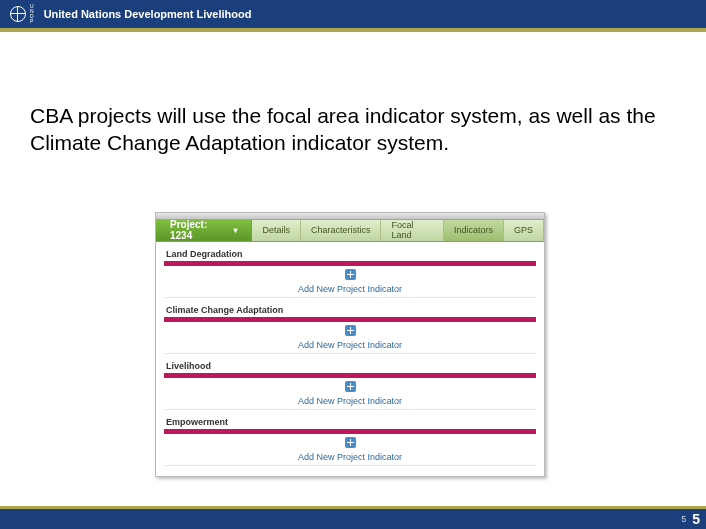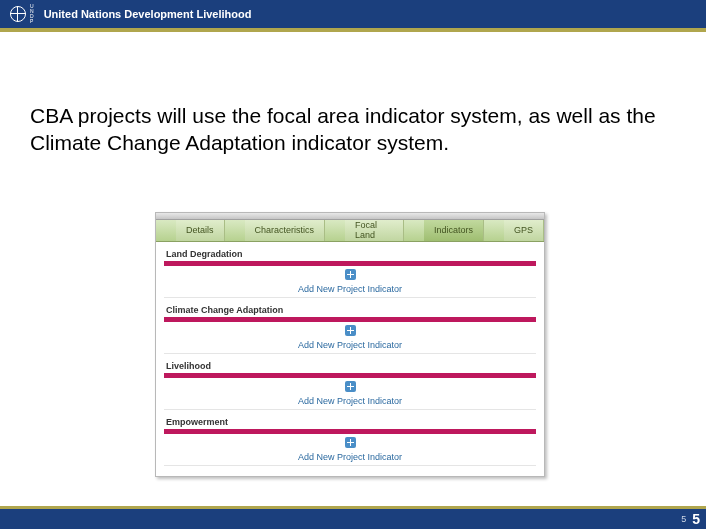--- a/index.html
+++ b/index.html
@@ -122,21 +122,20 @@
   }
   .nav-tab {
     display: flex;
     align-items: center;
     padding: 0 10px;
     color: #445522;
     font-size: 9px;
     border-right: 1px solid #a9bd85;
     background: linear-gradient(#e0edcc, #c1d6a1);
     cursor: pointer;
-    margin-left: 20px;
   }
   .nav-tab.active {
     background: linear-gradient(#c1d99e, #9fbe71);
   }
 
   .content-area {
     background: #fff;
     padding: 4px 0 6px 0;
   }
   .section {
@@ -223,20 +222,24 @@
   <div class="org-title">United Nations Development Livelihood</div>
 </div>
 <div class="olive-rule"></div>
 
 <div class="slide-body">
   <div class="slide-text">CBA projects will use the focal area indicator system, as well as the Climate Change Adaptation indicator system.</div>
 
   <div class="app-panel">
     <div class="app-panel-top"></div>
     <div class="tab-row">
+      <div class="proj-tab">
+        <span>Project: 1234</span>
+        <span class="chev">▾</span>
+      </div>
       <div class="nav-tab">Details</div>
       <div class="nav-tab">Characteristics</div>
       <div class="nav-tab">Focal Land</div>
       <div class="nav-tab active">Indicators</div>
       <div class="nav-tab">GPS</div>
     </div>
     <div class="content-area">
       <div class="section">
         <div class="section-header">Land Degradation</div>
         <div class="add-row">

